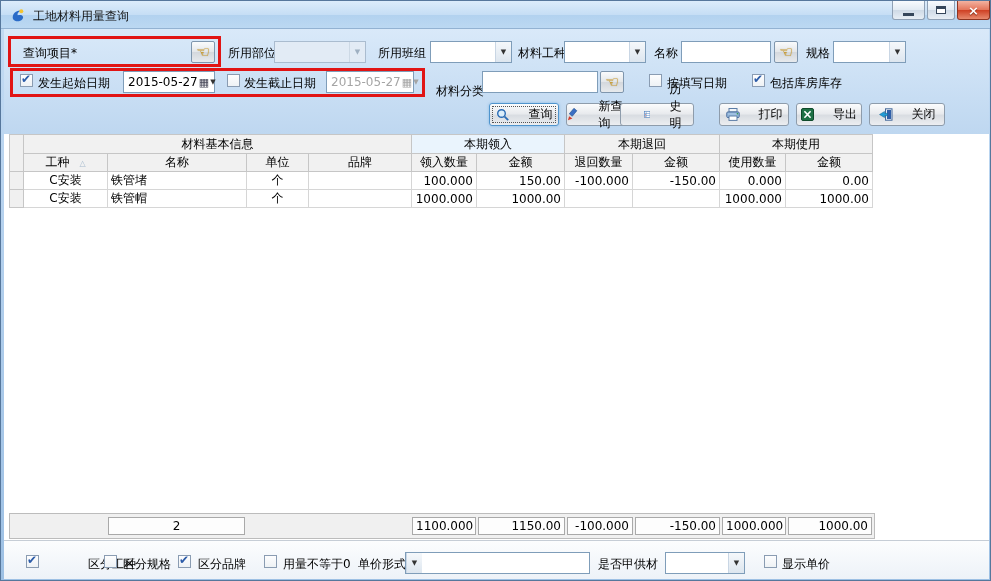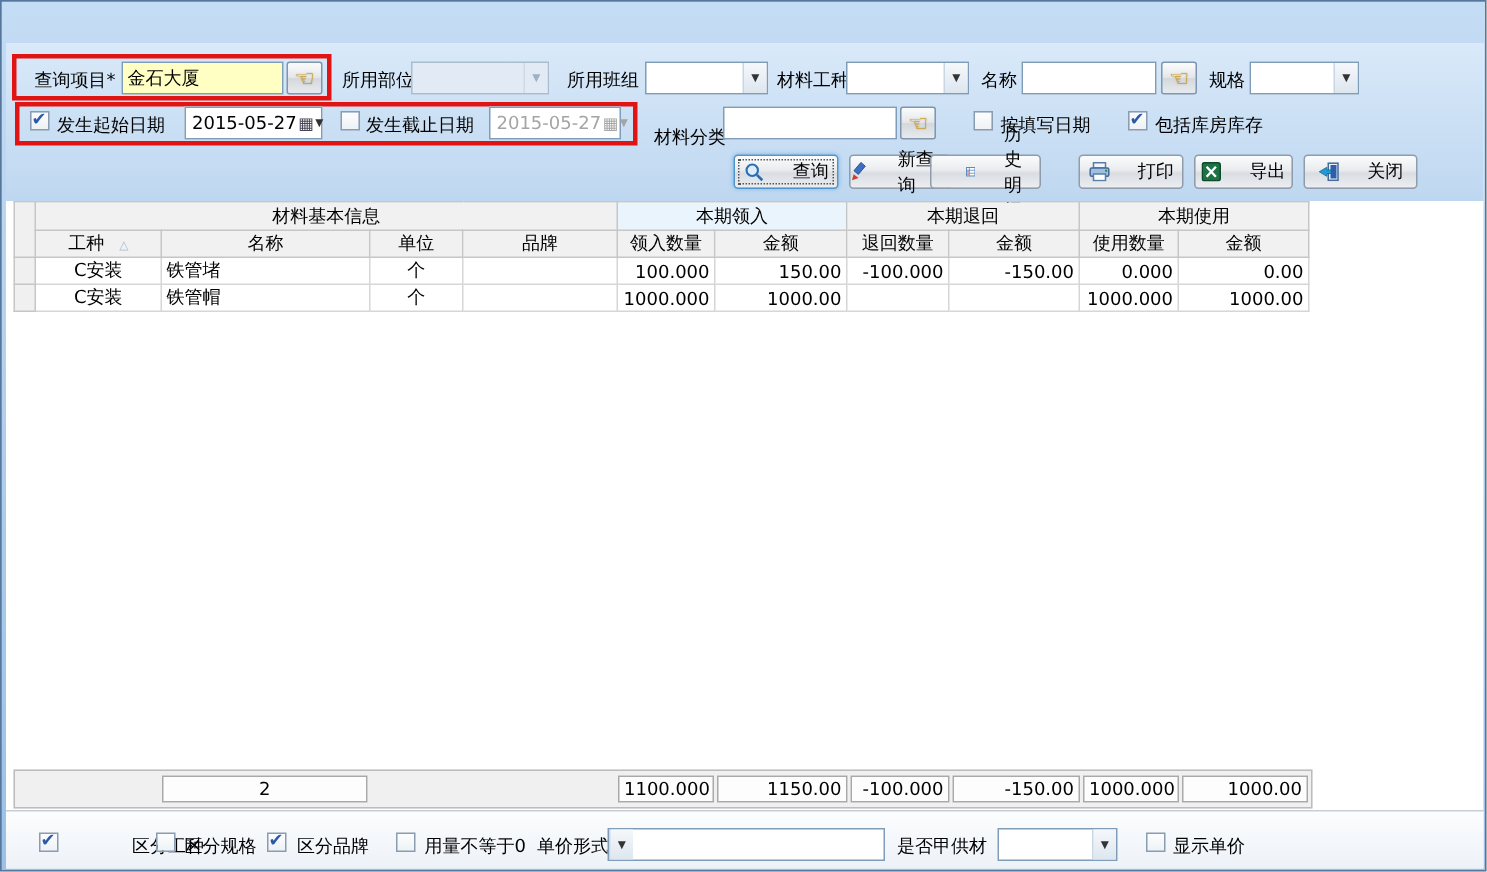--- a/index.html
+++ b/index.html
@@ -90,30 +90,45 @@
     background:linear-gradient(#fcfdfe,#edf2f8); border-top:1px solid #c6cdd6; }
   .bottom-bar .flabel { top:15px; }
   .bottom-bar .cb { top:14px; }
   .bottom-bar .combo { top:11px; }
 </style>
 </head>
 <body>
 
 <div class="window">
 
+  <div class="titlebar">
+    <svg class="app-logo" viewBox="0 0 16 16">
+      <path d="M3 12 C1.5 6.5 7.5 1.8 13 4 C9 4.2 6.8 6 7.8 8.2 C12 7.2 14.5 9.5 12.3 12.3 C10 15.2 4.8 15 3 12 Z" fill="#2a6bc8"></path>
+      <circle cx="11.3" cy="4.2" r="2" fill="#f4c430"></circle>
+    </svg>
+    <span class="title-text">工地材料用量查询</span>
+    <div class="win-btn btn-min">
+        <span class="glyph-min"></span>
+      </div>
+    <div class="win-btn btn-max">
+        <span class="glyph-max"></span>
+      </div>
+    <div class="win-btn btn-close">
+        <span>×</span>
+      </div>
+  </div>
 
   <div class="client">
 
     <div class="filter-panel">
 
       <div class="highlight-box" style="left:4px;top:7px;width:213px;height:31px;"></div>
       <div class="highlight-box" style="left:6px;top:39px;width:415px;height:29px;"></div>
 
       <span class="flabel" style="left:19px;top:16px;">查询项目*</span>
-      <input class="tbox yellow" style="left: 77px; top: 12px; width: 108px;" value="金石大厦">
       <div class="handbtn" style="left:187px;top:12px;">
           <span class="hand-glyph">☜</span>
         </div>
 
       <span class="flabel" style="left:224px;top:16px;">所用部位</span>
       <div class="combo disabled" style="left:270px;top:12px;width:92px;">
         <span class="val"></span>
         <span class="arrow">▼</span>
       </div>
 

